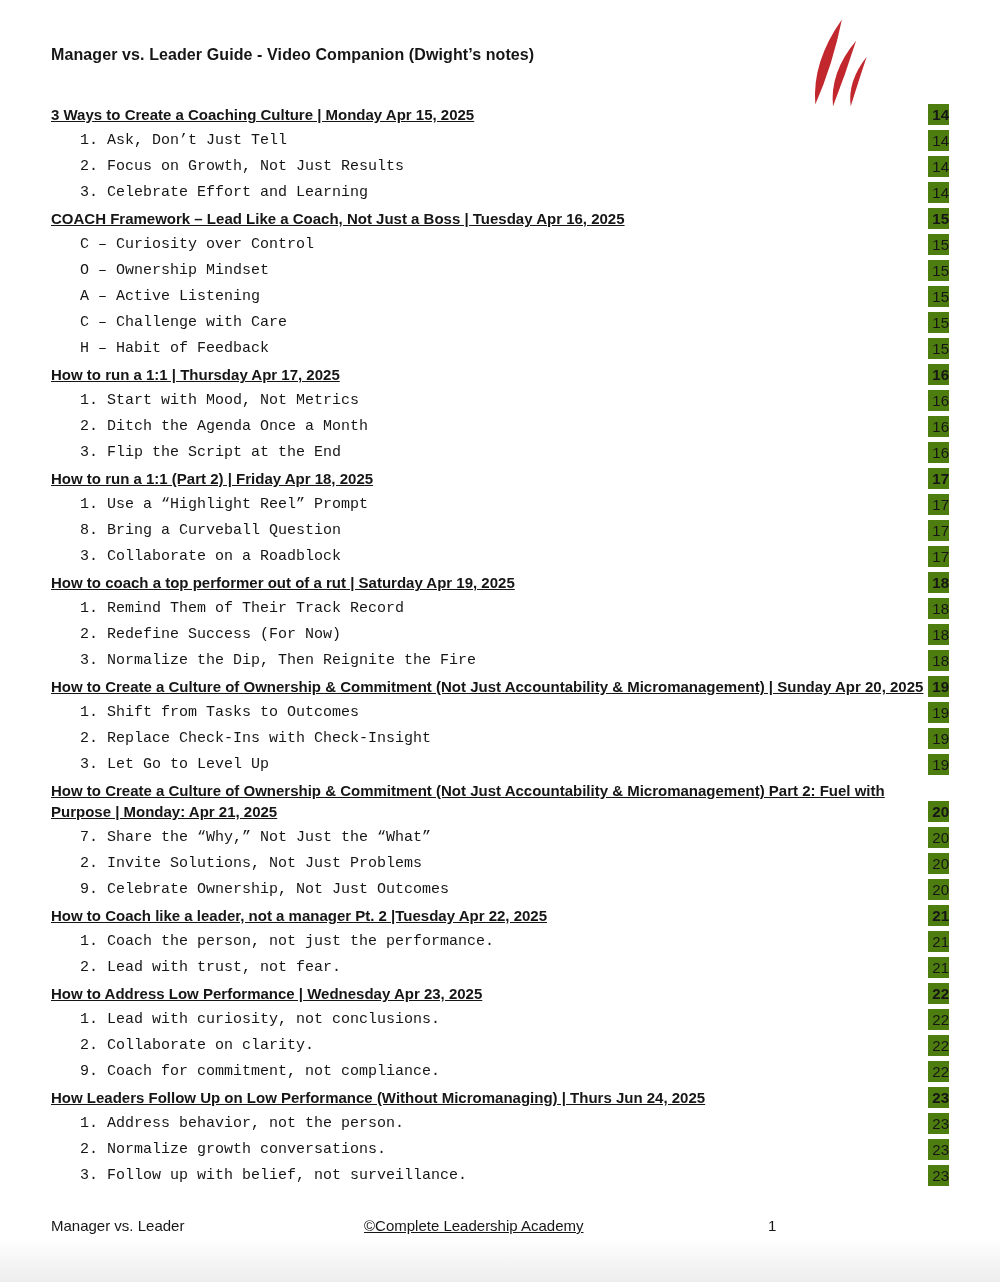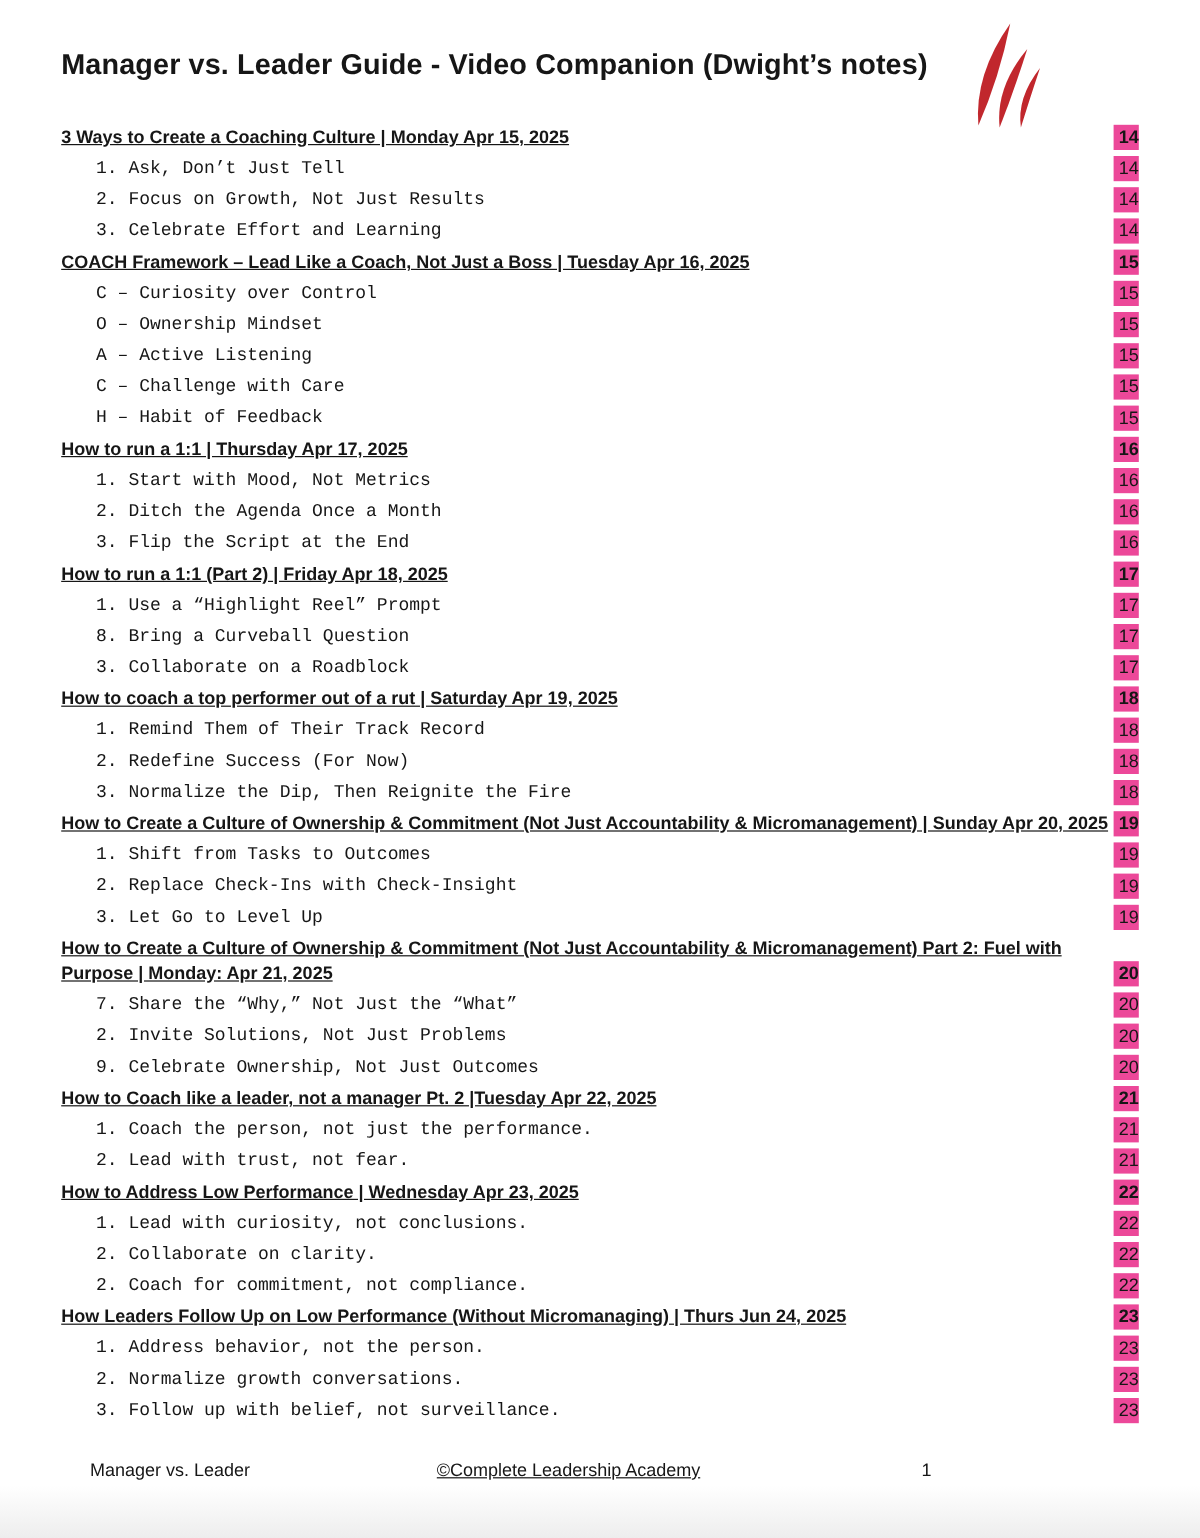--- a/index.html
+++ b/index.html
@@ -13,21 +13,21 @@
     position: relative;
     overflow: hidden;
     font-family: "Liberation Sans", sans-serif;
     color: #161616;
   }
   .page-title {
     position: absolute;
     left: 51px;
     top: 42px;
     width: 740px;
-    font-size: 24px;
+    font-size: 16px;
     line-height: 26px;
     font-weight: bold;
     letter-spacing: 0.1px;
   }
   .logo {
     position: absolute;
     left: 810px;
     top: 12px;
     width: 62px;
     height: 100px;
@@ -47,35 +47,35 @@
   }
   .toc-row .toc-text {
     display: block;
     max-width: 893px;
   }
   .toc-row .toc-page {
     position: absolute;
     right: 0;
     bottom: 0;
     text-align: right;
-    background: #ec4899;
+    background: #4d7c0f;
     padding-left: 4px;
   }
   .toc-section { font-weight: bold; text-decoration: underline; }
   .toc-item .toc-text { padding-left: 29px; font-family: Liberation Mono, monospace; }
   .footer {
     position: absolute;
     left: 0;
     top: 1215px;
     width: 1000px;
     height: 21px;
     font-size: 15px;
     line-height: 21px;
   }
-  .footer .f-left   { position: absolute; left: 51px; margin-left: 24px; }
+  .footer .f-left   { position: absolute; left: 51px; }
   .footer .f-center { position: absolute; left: 364px; text-decoration: underline; }
   .footer .f-page   { position: absolute; left: 768px; }
   .bottom-fade {
     position: absolute;
     left: 0;
     bottom: 0;
     width: 1000px;
     height: 44px;
     background: linear-gradient(to bottom, rgba(255,255,255,0), #ededed);
     pointer-events: none;
@@ -233,21 +233,21 @@
     </div>
     <div class="toc-row toc-item">
       <span class="toc-text">1. Lead with curiosity, not conclusions.</span>
       <span class="toc-page">22</span>
     </div>
     <div class="toc-row toc-item">
       <span class="toc-text">2. Collaborate on clarity.</span>
       <span class="toc-page">22</span>
     </div>
     <div class="toc-row toc-item">
-      <span class="toc-text">2. Coach for commitment, not compliance.</span>
+      <span class="toc-text">9. Coach for commitment, not compliance.</span>
       <span class="toc-page">22</span>
     </div>
     <div class="toc-row toc-section">
       <span class="toc-text">How Leaders Follow Up on Low Performance (Without Micromanaging) | Thurs Jun 24, 2025</span>
       <span class="toc-page">23</span>
     </div>
     <div class="toc-row toc-item">
       <span class="toc-text">1. Address behavior, not the person.</span>
       <span class="toc-page">23</span>
     </div>

